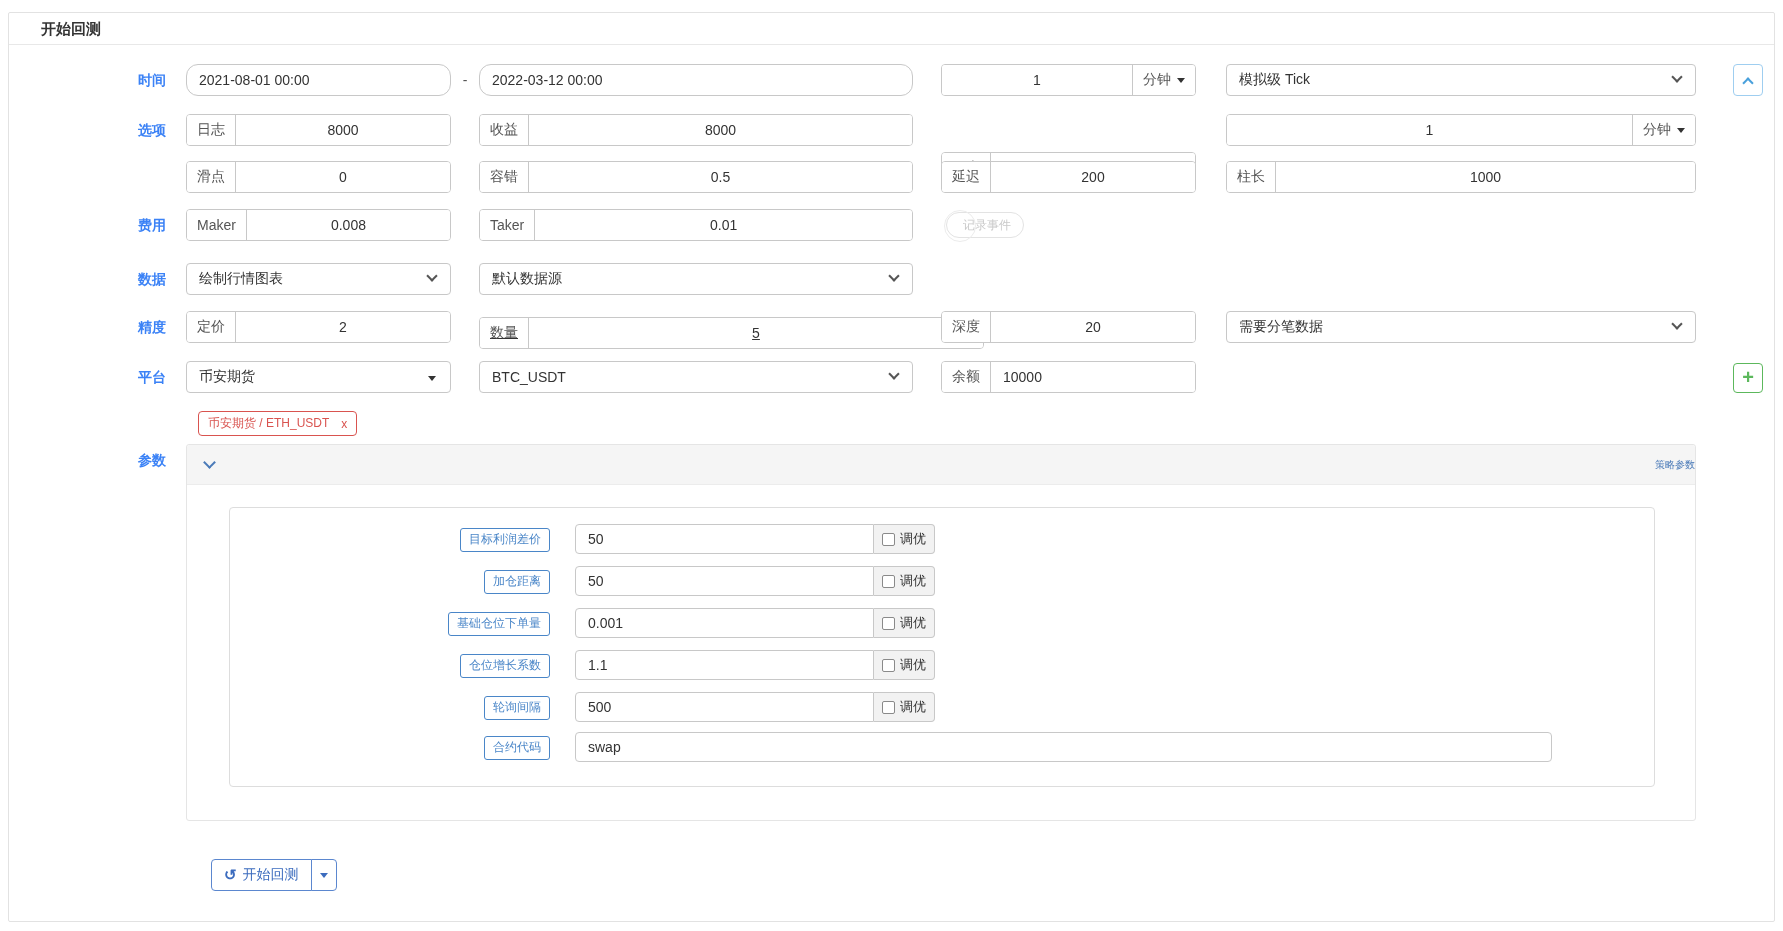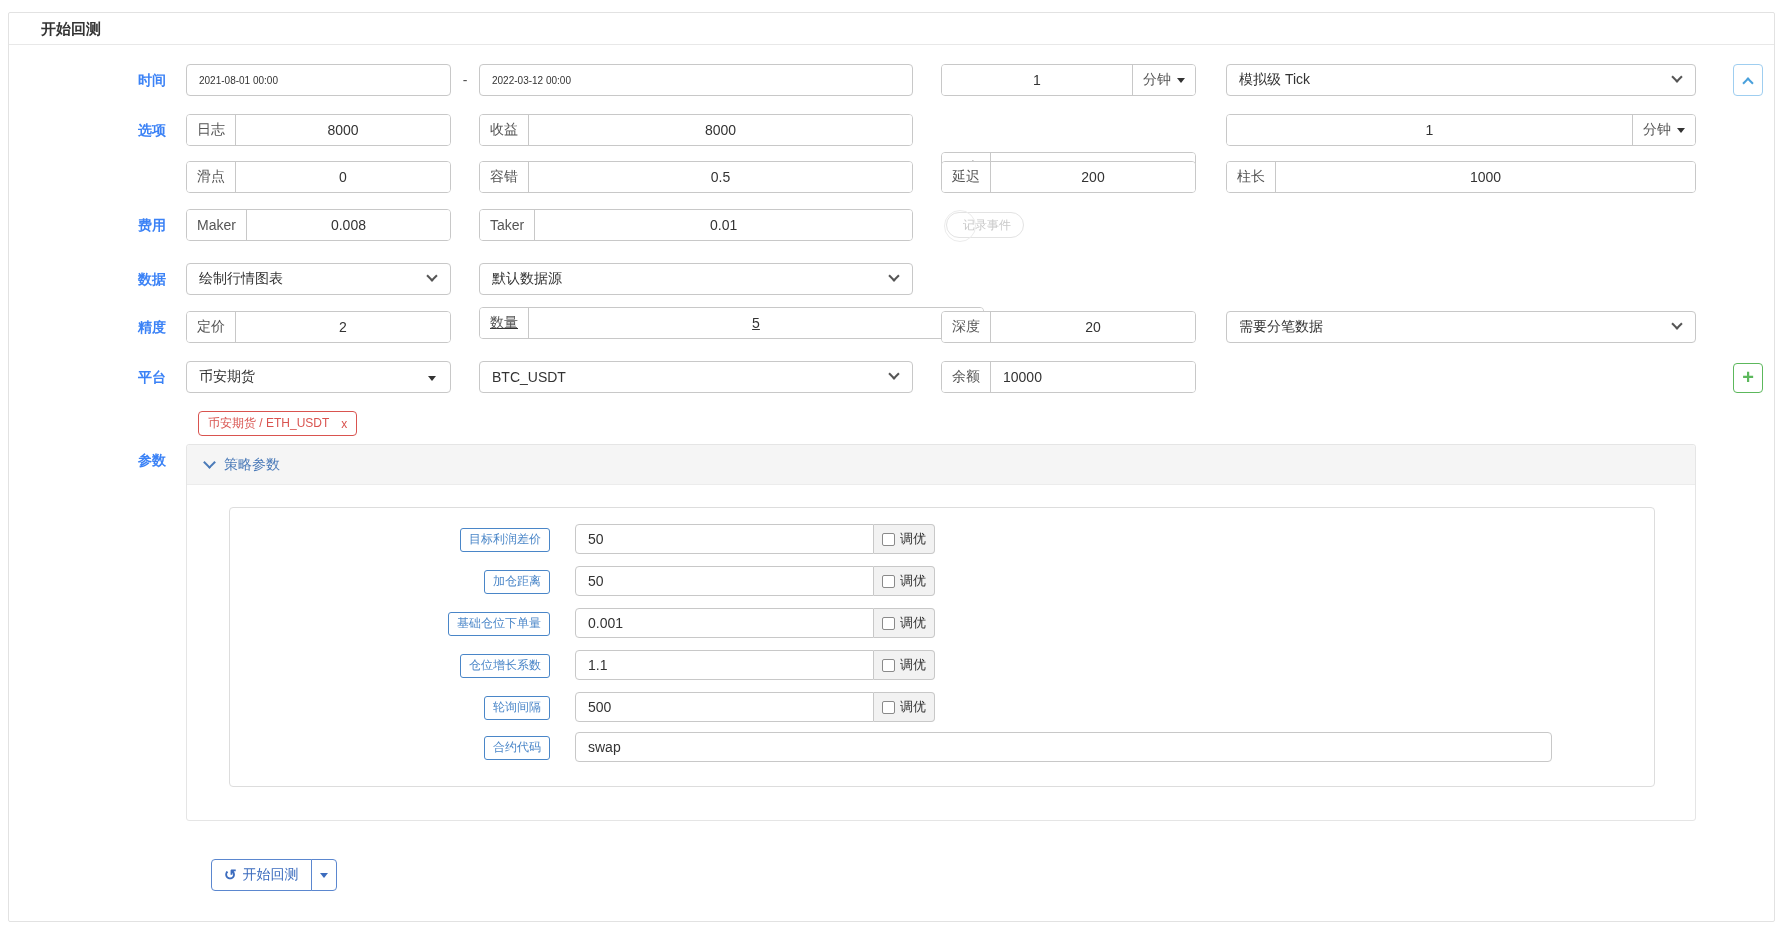--- a/index.html
+++ b/index.html
@@ -5,22 +5,22 @@
   * { margin:0; padding:0; box-sizing:border-box; }
   html,body { width:1783px; height:931px; background:#fff;
     font-family:"Liberation Sans", sans-serif; font-size:14px; color:#333; }
   .card { position:absolute; left:8px; top:12px; width:1767px; height:910px;
     border:1px solid #e2e2e2; border-radius:2px; background:#fff; }
   .card-header { height:32px; line-height:31px; padding-left:32px;
     border-bottom:1px solid #e8e8e8; font-weight:700; font-size:15px; color:#333; }
   .abs { position:absolute; }
   .row-label { position:absolute; width:125px; text-align:right; font-size:14px;
     color:#3b82f6; font-weight:600; line-height:32px; }
-  .tb { width:100%; height:32px; border:1px solid #c8c8c8; border-radius:4px;
-    font-size:10px; color:#333; padding:0 12px; outline:none; background:#fff;
+  .tb { width:100%; height:32px; border:1px solid #c8c8c8; border-radius:12px;
+    font-size:14px; color:#333; padding:0 12px; outline:none; background:#fff;
     font-family:"Liberation Sans", sans-serif; }
   .group { position:absolute; display:flex; height:32px; border:1px solid #c8c8c8;
     border-radius:4px; background:#fff; overflow:hidden; }
   .group .addon { display:flex; align-items:center; padding:0 10px;
     border-right:1px solid #c8c8c8; font-size:14px; color:#555; white-space:nowrap; background:#fff; }
   .group .addon.right { border-right:none; border-left:1px solid #c8c8c8; gap:6px; }
   .group input { border:none; flex:1; min-width:0; text-align:center; font-size:14px;
     color:#333; padding:0 8px; outline:none; font-family:"Liberation Sans", sans-serif; }
   .group input.left { text-align:left; padding:0 12px; }
   .select { position:absolute; display:flex; align-items:center; height:32px;
@@ -44,21 +44,21 @@
   .add-btn { position:absolute; width:30px; height:30px; border:1px solid #5cb85c;
     border-radius:4px; color:#5cb85c; font-size:20px; font-weight:700; line-height:26px;
     text-align:center; background:#fff; cursor:pointer; }
   .tag { position:absolute; display:flex; align-items:center; gap:12px;
     border:1px solid #d9534f; color:#d9534f; border-radius:4px; font-size:12px;
     padding:3px 9px; background:#fff; }
   .tag .close { cursor:pointer; font-size:12px; }
   .param-panel { position:absolute; border:1px solid #e5e5e5; border-radius:3px; background:#fff; }
   .param-bar { position:absolute; left:0; top:0; width:100%; height:40px; background:#f5f5f5;
     display:flex; align-items:center; gap:10px; padding-left:18px; color:#4a7ab8;
-    font-size:14px; cursor:pointer; border-bottom:1px solid #ececec; border-radius:3px 3px 0 0; }
+    font-size:10px; cursor:pointer; border-bottom:1px solid #ececec; border-radius:3px 3px 0 0;justify-content:space-between; }
   .chev-blue { width:9px; height:9px; border-right:2px solid #4a7ab8;
     border-bottom:2px solid #4a7ab8; transform:rotate(45deg); margin-top:-5px; }
   .inner-box { position:absolute; border:1px solid #ddd; border-radius:4px; background:#fff; }
   .pill-wrap { position:absolute; width:300px; text-align:right; }
   .pill { display:inline-block; border:1px solid #4a86c8; color:#4a86c8; border-radius:3px;
     padding:3px 8px; font-size:12px; background:#fff; line-height:1.3; white-space:nowrap; }
   .pgroup { position:absolute; display:flex; height:30px; }
   .pgroup input { flex:1; min-width:0; height:30px; border:1px solid #c8c8c8;
     border-radius:4px 0 0 4px; padding:0 12px; font-size:14px; color:#333; outline:none;
     font-family:"Liberation Sans", sans-serif; }
@@ -163,21 +163,21 @@
   <div class="select" style="left:470px;top:250px;width:434px;">
     <span>默认数据源</span>
     <span class="chev"></span>
   </div>
 
   <div class="row-label" style="left:32px;top:298px;">精度</div>
   <div class="group" style="left:177px;top:298px;width:265px;">
     <span class="addon">定价</span>
     <input class="center" type="text" value="2" style="">
   </div>
-  <div class="group" style="left:470px;top:294px;width:505px;text-decoration:underline;">
+  <div class="group" style="left:470px;top:304px;width:505px;text-decoration:underline;">
     <span class="addon">数量</span>
     <input class="center" type="text" value="5" style="">
   </div>
   <div class="group" style="left:932px;top:298px;width:255px;">
     <span class="addon">深度</span>
     <input class="center" type="text" value="20" style="">
   </div>
   <div class="select" style="left:1217px;top:298px;width:470px;">
     <span>需要分笔数据</span>
     <span class="chev"></span>

